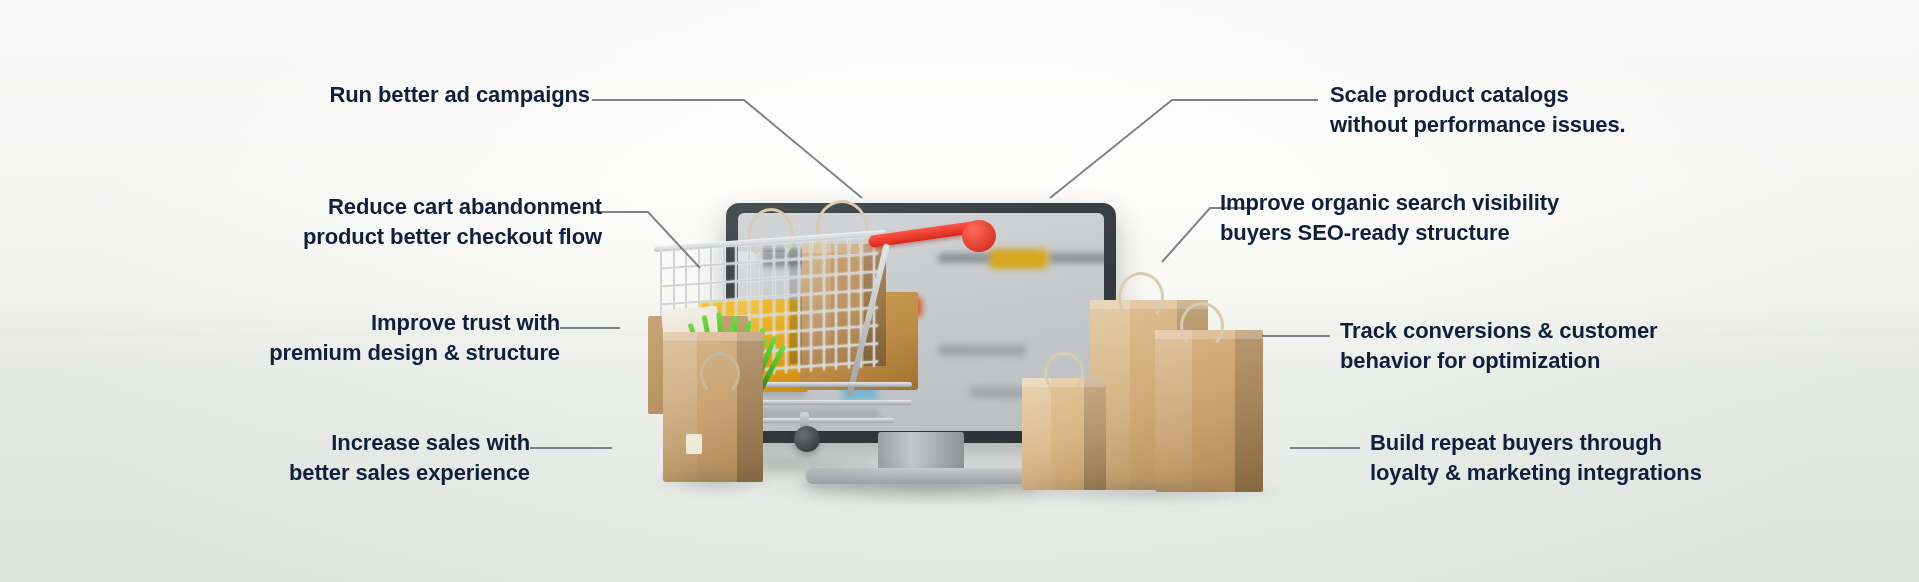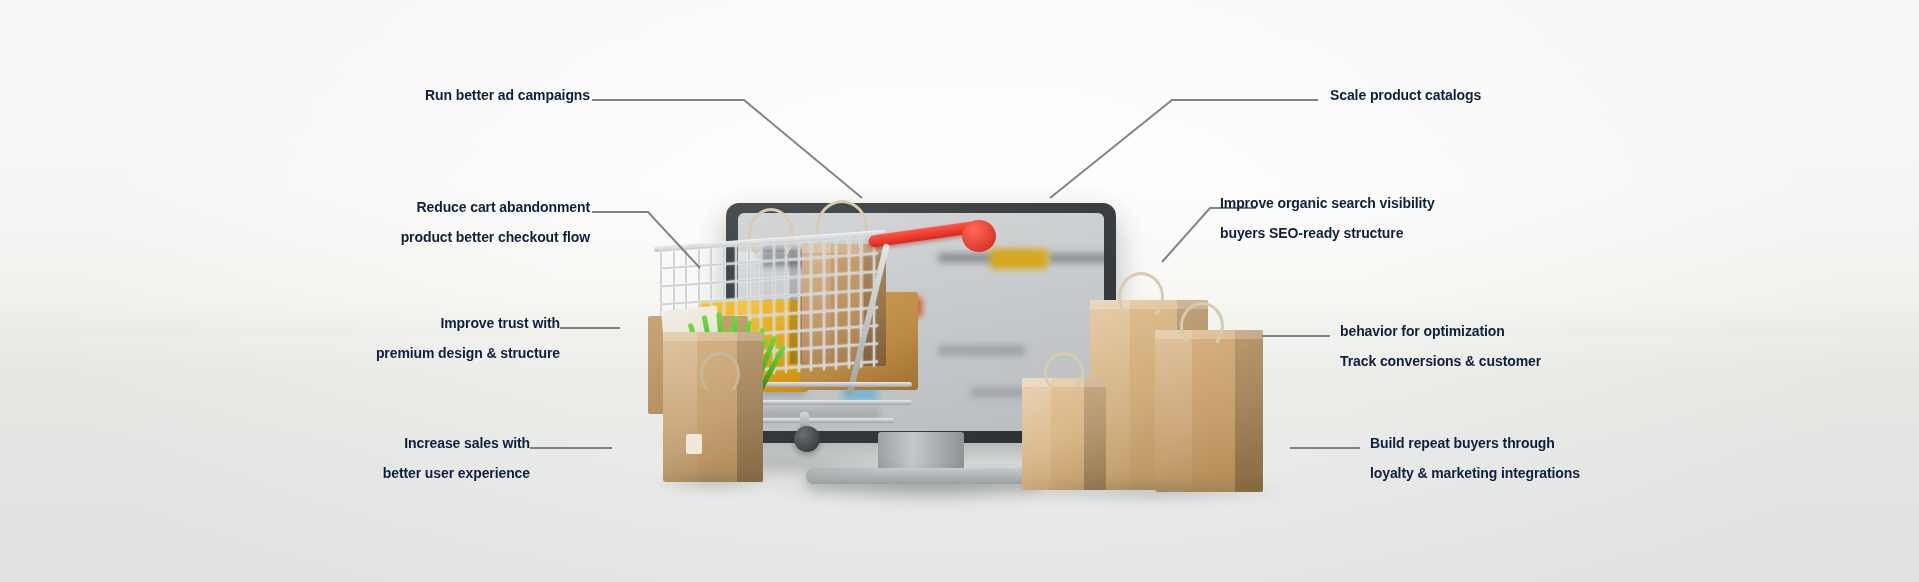--- a/index.html
+++ b/index.html
@@ -202,21 +202,21 @@
   .shadow-soft {
     position:absolute; border-radius:50%;
     background:radial-gradient(ellipse at center, rgba(90,95,92,.30) 0%, rgba(90,95,92,0) 72%);
     filter:blur(5px);
   }
 
   
   .label {
     position:absolute;
     color:#0f1f3d;
-    font-size:14px;
+    font-size:22px;
     line-height:30px;
     font-weight:600;
     letter-spacing:-0.1px;
     white-space:nowrap;
   }
   .label.right { text-align:left; }
   .label.left  { text-align:right; }
 
   
   #connectors { position:absolute; left:0; top:0; width:1919px; height:582px; pointer-events:none; }
@@ -375,47 +375,48 @@
       <path d="M1256,208 L1210,208 L1162,262"></path>
       <path d="M1262,336 L1330,336"></path>
       <path d="M1290,448 L1360,448"></path>
     </g>
   </svg>
 
   <div class="label left" style="left:140px;top:80px;width:450px;">
     <div>Run better ad campaigns</div>
   </div>
 
-  <div class="label left" style="left:100px;top:192px;width:490px;">
+  <div class="label left" style="left:112px;top:192px;width:490px;">
     <div>Reduce cart abandonment</div>
     <div>product better checkout flow</div>
   </div>
 
   <div class="label left" style="left:100px;top:308px;width:460px;">
     <div>Improve trust with</div>
     <div>premium design &amp; structure</div>
   </div>
 
   <div class="label left" style="left:80px;top:428px;width:450px;">
     <div>Increase sales with</div>
-    <div>better user experience</div>
+    <div>better sales experience</div>
   </div>
 
   <div class="label right" style="left:1330px;top:80px;width:520px;">
     <div>Scale product catalogs</div>
+    <div>without performance issues.</div>
   </div>
 
   <div class="label right" style="left:1220px;top:188px;width:600px;">
     <div>Improve organic search visibility</div>
     <div>buyers SEO-ready structure</div>
   </div>
 
   <div class="label right" style="left:1340px;top:316px;width:560px;">
+    <div>Track conversions &amp; customer</div>
     <div>behavior for optimization</div>
-    <div>Track conversions &amp; customer</div>
   </div>
 
   <div class="label right" style="left:1370px;top:428px;width:560px;">
     <div>Build repeat buyers through</div>
     <div>loyalty &amp; marketing integrations</div>
   </div>
 
 </div>
 
 </body></html>

